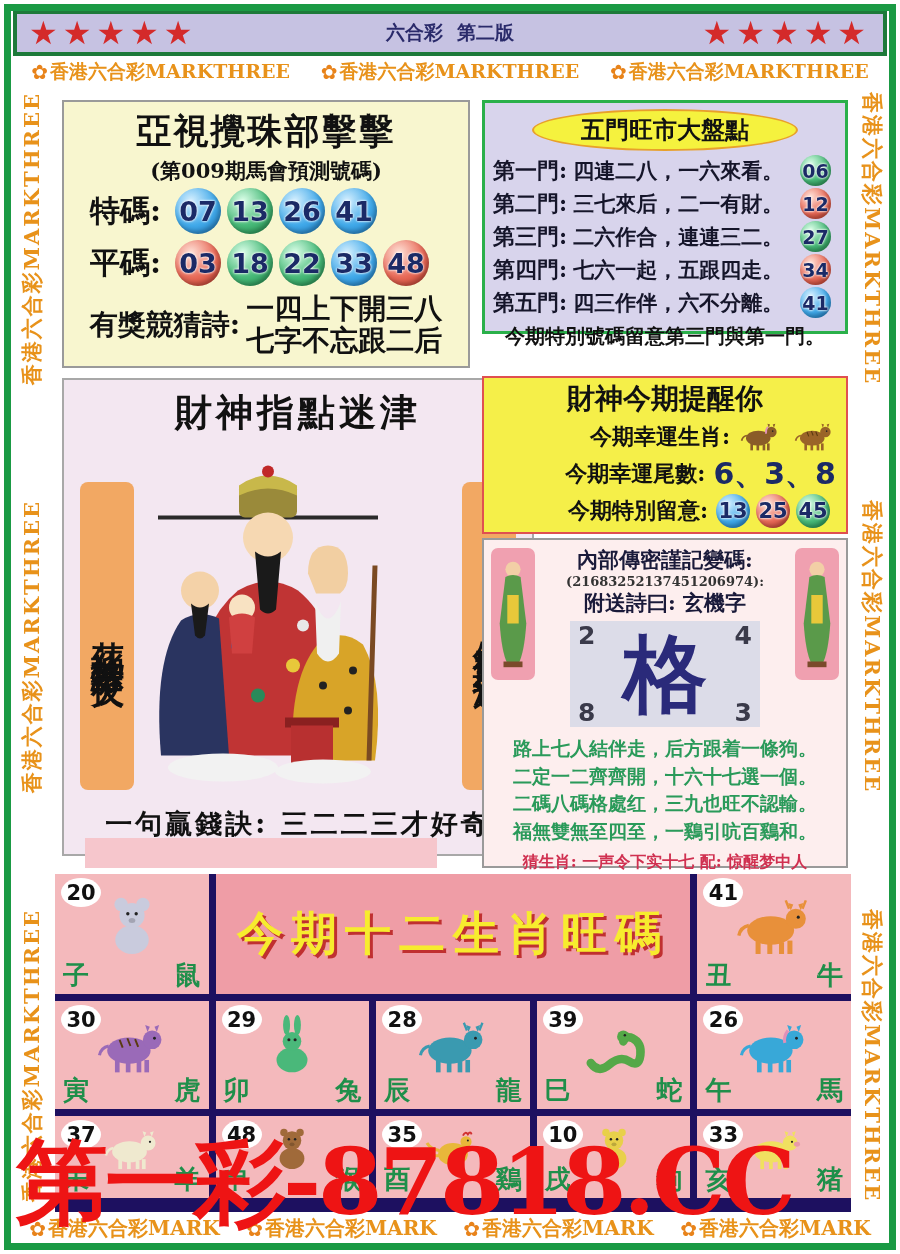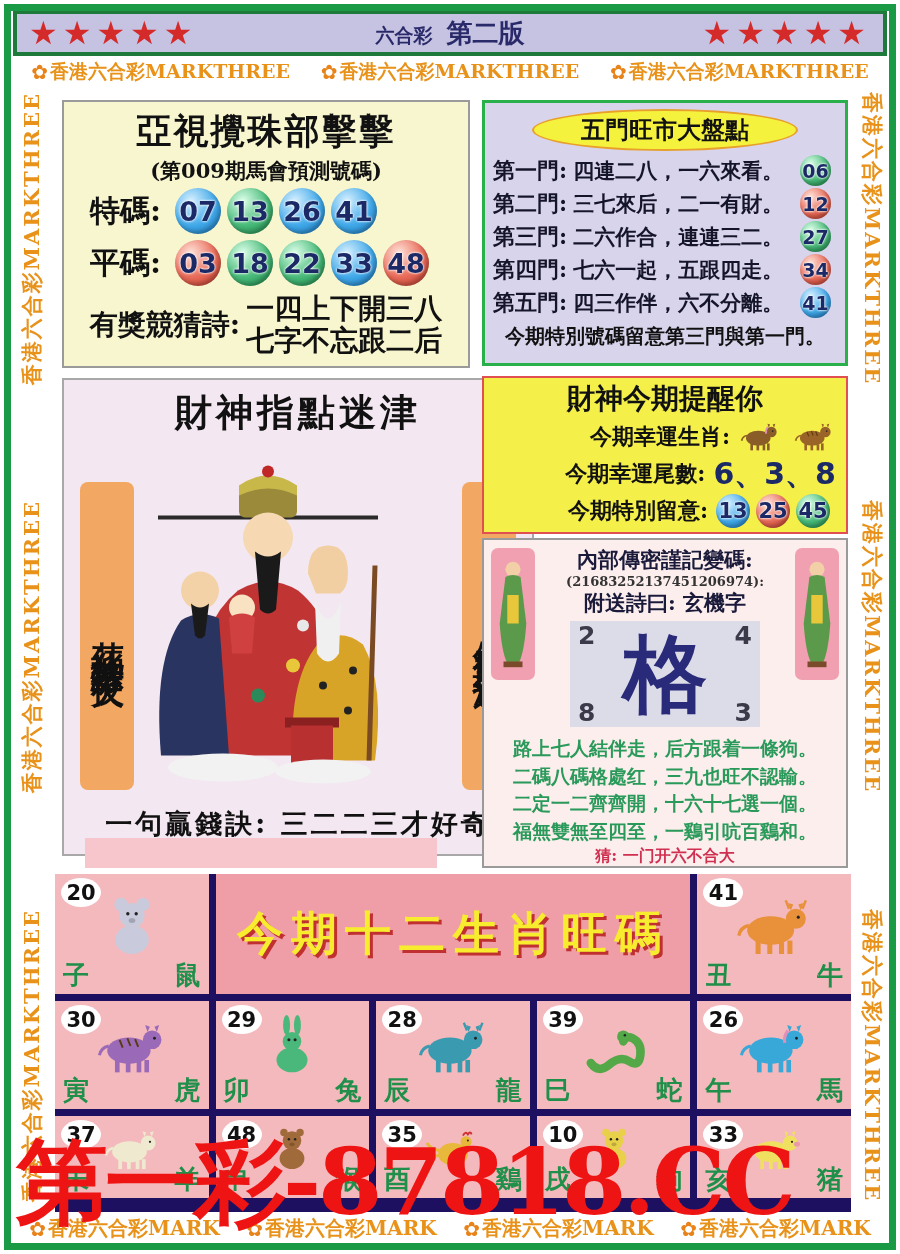--- a/index.html
+++ b/index.html
@@ -17,21 +17,21 @@
   .side-col.right{left:852px;}
 
   
   .masthead{position:absolute;left:13px;top:10px;width:874px;height:46px;box-sizing:border-box;
             background:#c6c2e2;border:4px solid #1d7a3a;display:flex;align-items:center;
             justify-content:space-between;padding:0 12px;z-index:2;}
   .stars{color:#d42a2a;font-size:32px;letter-spacing:5px;font-family:"DejaVu Sans",sans-serif;line-height:1;}
   .mast-center{display:flex;align-items:baseline;gap:14px;color:#2a2a6a;}
   .brand-small{font-size:19px;font-weight:bold;}
   .mast-title{font-size:37px;font-weight:bold;letter-spacing:10px;}
-  .edition{font-size:26px;font-weight:bold;}
+  .edition{font-size:19px;font-weight:bold;}
 
   .marquee{position:absolute;left:16px;top:60px;width:868px;height:24px;display:flex;
            justify-content:space-around;align-items:center;color:#e8921a;font-weight:bold;font-size:19px;z-index:2;}
   .marquee .chunk{display:flex;align-items:center;gap:2px;white-space:nowrap;}
   .flower{color:#e8831a;font-size:20px;font-family:"DejaVu Sans",sans-serif;}
 
   
   .ball{display:inline-flex;align-items:center;justify-content:center;border-radius:50%;
         font-weight:bold;color:#1b2a66;font-family:"DejaVu Sans",sans-serif;
         text-shadow:0 0 2px #fff,0 0 3px #fff;box-shadow:inset -2px -3px 4px rgba(0,0,0,.25);}
@@ -47,21 +47,21 @@
                background:#f8f6cf;border:2px solid #9a9a9a;text-align:center;z-index:2;}
   .bp-title{font-size:35px;font-weight:bold;color:#111;margin-top:6px;letter-spacing:2px;}
   .bp-sub{font-size:21px;font-weight:bold;color:#111;margin-top:2px;}
   .bp-row{display:flex;align-items:center;justify-content:flex-start;gap:8px;padding:3px 0 3px 26px;}
   .bp-label{font-size:30px;font-weight:bold;color:#111;margin-right:6px;}
   .bp-poem{display:flex;align-items:center;justify-content:center;gap:6px;margin-top:4px;}
   .bp-poem-label{font-size:28px;font-weight:bold;color:#111;}
   .bp-poem-lines{font-size:28px;font-weight:bold;color:#111;text-align:left;line-height:1.15;}
 
   
-  .box-doors{position:absolute;left:482px;top:100px;width:366px;height:266px;box-sizing:border-box;
+  .box-doors{position:absolute;left:482px;top:100px;width:366px;height:234px;box-sizing:border-box;
              background:#d8d4ec;border:3px solid #2ab04a;padding:4px 8px;z-index:2;}
   .doors-oval{width:250px;margin:2px auto 4px;background:#f5f23e;border:2px solid #e8a02a;
               border-radius:50%;text-align:center;font-size:24px;font-weight:bold;color:#111;padding:3px 6px;}
   .door-row{display:flex;align-items:center;gap:6px;font-weight:bold;color:#15152a;margin:2px 0;}
   .door-label{font-size:22px;white-space:nowrap;}
   .door-text{font-size:21px;white-space:nowrap;flex:1;}
   .doors-foot{text-align:center;font-size:20px;font-weight:bold;color:#111;margin-top:5px;}
 
   
   .box-caishen{position:absolute;left:62px;top:378px;width:472px;height:478px;box-sizing:border-box;
@@ -327,24 +327,25 @@
     <div class="sec-line3">附送詩曰:  玄機字</div>
     <div class="grid-char-box">
       <span class="corner tl">2</span>
       <span class="corner tr">4</span>
       <span class="corner bl">8</span>
       <span class="corner br">3</span>
       <span class="grid-char">格</span>
     </div>
     <div class="sec-poem">
       <div>路上七人結伴走，后方跟着一條狗。</div>
+      <div>二定一二齊齊開，十六十七選一個。</div>
       <div>二碼八碼格處红，三九也旺不認輸。</div>
-      <div>二定一二齊齊開，十六十七選一個。</div>
       <div>福無雙無至四至，一鷄引吭百鷄和。</div>
     </div>
+    <div class="sec-hint first">猜生肖: 一声令下实十七  配: 惊醒梦中人</div>
     <div class="sec-hint">猜: 一门开六不合大</div>
   </div>
 
   <div class="zodiac-grid">
       <div class="zcell">
         <span class="zbadge">20</span>
         <span class="zart">
           <svg viewBox="0 0 100 80" width="84" height="67">
             <ellipse cx="50" cy="57" rx="20" ry="17" fill="#c9cbdd"></ellipse>
       <circle cx="50" cy="28" r="15" fill="#c9cbdd"></circle>

